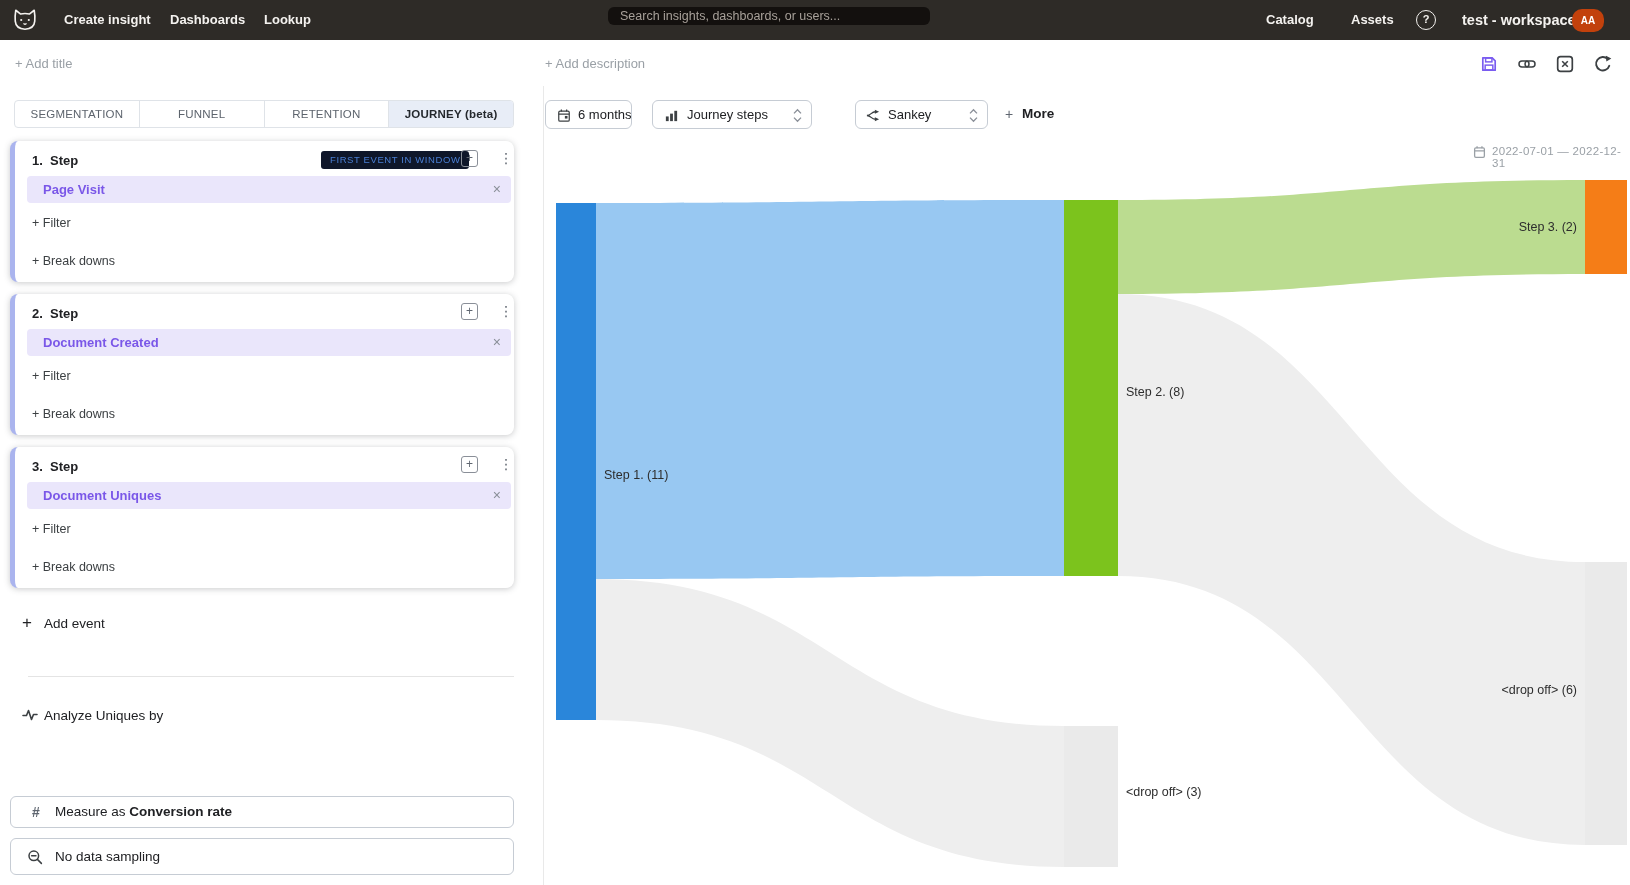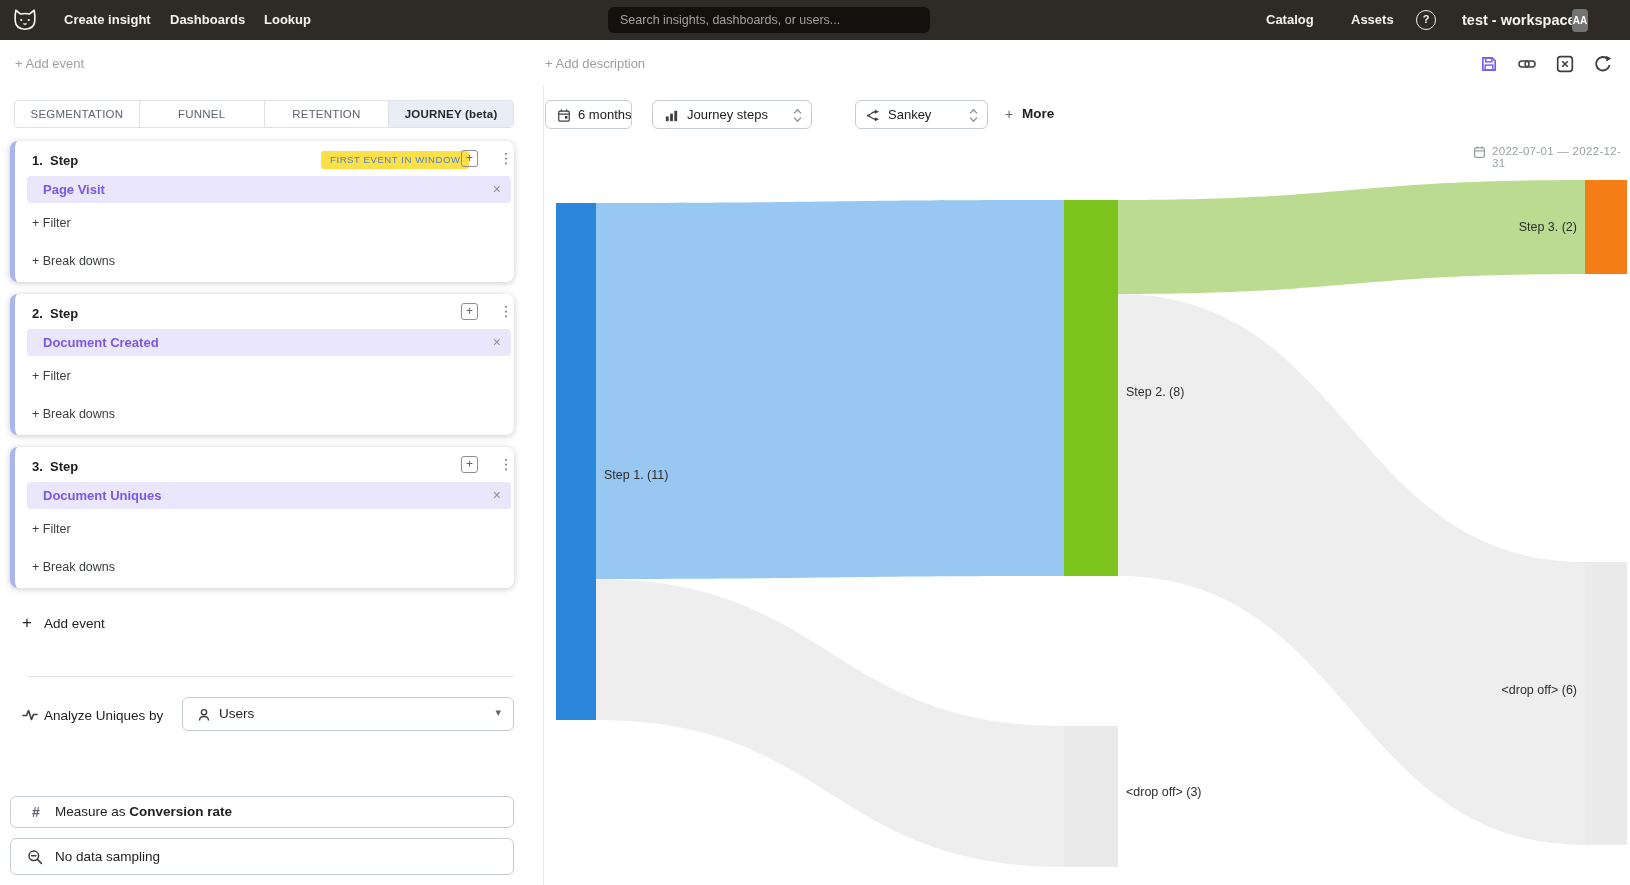--- a/index.html
+++ b/index.html
@@ -4,27 +4,27 @@
 <style>
   * { box-sizing: border-box; margin: 0; padding: 0; }
   html,body { width:1630px; height:885px; overflow:hidden; background:#fff;
               font-family:"Liberation Sans", sans-serif; }
   .abs { position:absolute; }
   #app { position:relative; width:1630px; height:885px; background:#fff; }
 
   
   #navbar { position:absolute; left:0; top:0; width:1630px; height:40px; background:#2e2b27; }
   .nav-link { position:absolute; top:0; line-height:40px; color:#f4f2ef; font-size:13px; font-weight:700; cursor:pointer; }
-  #search-input { position:absolute; left:608px; top:7px; width:322px; height:26px; background:#13100e;
+  #search-input { position:absolute; left:608px; top:7px; width:322px; height:18px; background:#13100e;
                   border:none; border-radius:6px; color:#d8d4cf; font-size:12.5px; padding:0 12px;
                   font-family:"Liberation Sans",sans-serif; outline:none; }
   #search-input::placeholder { color:#a7a099; }
   #help-badge { position:absolute; left:1416px; top:10px; width:20px; height:20px; border:1.6px solid #f4f2ef;
                 border-radius:50%; color:#f4f2ef; font-size:11px; font-weight:700; text-align:center; line-height:17px; cursor:pointer; }
-  #avatar { position:absolute; left:1572px; top:9px; width:16px; height:23px; border-radius:4px; background:#737373;
+  #avatar { position:absolute; left:1572px; top:9px; width:32px; height:23px; border-radius:10px; background:#c2410c;
             color:#fff; font-size:10px; font-weight:700; text-align:center; line-height:23px; cursor:pointer; }
 
   
   .ghost-text { color:#9aa0a6; font-size:13px; cursor:text; }
   .tool-icon { position:absolute; top:55px; width:18px; height:18px; cursor:pointer; }
 
   #v-divider { position:absolute; left:543px; top:86px; width:1px; height:799px; background:#e9e9e9; }
 
   
   #tabs { position:absolute; left:14px; top:100px; width:500px; height:28px; display:flex;
@@ -32,21 +32,21 @@
   .tab { flex:1; text-align:center; line-height:26px; font-size:11.5px; letter-spacing:.2px;
          color:#5d646d; cursor:pointer; }
   .tab + .tab { border-left:1px solid #dfe3e8; }
   .tab.active { background:#e8edf7; color:#24282d; font-weight:700; }
 
   
   .card { position:absolute; left:10px; width:504px; height:141px; background:#fff; border-radius:8px;
           border-left:5px solid #aab4ee; box-shadow:0 1px 6px rgba(60,64,67,.28); }
   .step-num   { position:absolute; left:17px; top:12px; font-size:13px; font-weight:700; color:#202124; }
   .step-title { position:absolute; left:35px; top:12px; font-size:13px; font-weight:700; color:#202124; }
-  .badge { position:absolute; left:306px; top:10px; height:18px; padding:0 9px; background:#fde047; color:#4a7fd4;
+  .badge { position:absolute; left:306px; top:10px; height:18px; padding:0 9px; background:#0f172a; color:#4a7fd4;
            font-size:9.5px; font-weight:500; letter-spacing:.6px; line-height:18px; border-radius:3px; }
   .plus-square { position:absolute; left:446px; top:9px; width:17px; height:17px; border:1px solid #8a8f98;
                  border-radius:3px; color:#5f6670; font-size:12px; line-height:15px; text-align:center; cursor:pointer; }
   .kebab { position:absolute; left:484px; top:9px; color:#5f6670; font-size:14px; cursor:pointer; }
   .event-pill { position:absolute; left:12px; top:35px; width:484px; height:27px; background:#eae6fb;
                 border-radius:4px; cursor:pointer; }
   .event-pill .ev-label { position:absolute; left:16px; top:6px; font-size:13px; font-weight:700; color:#7a57e8; }
   .event-pill .ev-close { position:absolute; right:10px; top:5px; color:#8a8f98; font-size:14px; cursor:pointer; }
   .link-row { position:absolute; left:17px; font-size:12.5px; color:#3c4043; cursor:pointer; }
 
@@ -81,21 +81,21 @@
     <span class="nav-link" style="left:170px">Dashboards</span>
     <span class="nav-link" style="left:264px">Lookup</span>
     <input id="search-input" type="text" placeholder="Search insights, dashboards, or users..." style="">
     <span class="nav-link" style="left:1266px">Catalog</span>
     <span class="nav-link" style="left:1351px">Assets</span>
     <div id="help-badge">?</div>
     <span class="nav-link" style="left:1462px;font-size:14.5px">test - workspace</span>
     <div id="avatar">AA</div>
   </div>
 
-  <span class="abs ghost-text" style="left:15px;top:56px">+ Add event</span>
+  <span class="abs ghost-text" style="left:15px;top:56px">+ Add title</span>
   <span class="abs ghost-text" style="left:545px;top:56px">+ Add description</span>
 
   <svg class="tool-icon" style="left:1480px" viewBox="0 0 16 16">
     <path d="M2.5 2.5 H10.8 L13.5 5.2 V13.5 H2.5 Z" fill="none" stroke="#7a5cf0" stroke-width="1.5" stroke-linejoin="round"></path>
     <rect x="5" y="2.7" width="5.6" height="3.4" fill="none" stroke="#7a5cf0" stroke-width="1.3"></rect>
     <rect x="4.6" y="9" width="6.8" height="4.3" fill="none" stroke="#7a5cf0" stroke-width="1.3"></rect>
   </svg>
   <svg class="tool-icon" style="left:1518px" viewBox="0 0 18 18">
     <rect x="1" y="6" width="10" height="6" rx="3" fill="none" stroke="#3c4043" stroke-width="1.5"></rect>
     <rect x="7" y="6" width="10" height="6" rx="3" fill="none" stroke="#3c4043" stroke-width="1.5"></rect>
@@ -160,28 +160,20 @@
 
   <span class="abs" style="left:22px;top:613px;font-size:17px;color:#202124;cursor:pointer">+</span>
   <span class="abs" style="left:44px;top:616px;font-size:13.5px;color:#202124;cursor:pointer">Add event</span>
 
   <div class="abs" style="left:28px;top:676px;width:486px;height:1px;background:#e4e4e4"></div>
 
   <svg class="abs icon16" style="left:22px;top:707px" viewBox="0 0 16 16">
     <polyline points="1,8.5 4.5,8.5 6.5,3.5 9.5,12.5 11.5,7.5 15,7.5" fill="none" stroke="#3c4043" stroke-width="1.6" stroke-linecap="round" stroke-linejoin="round"></polyline>
   </svg>
   <span class="abs" style="left:44px;top:708px;font-size:13.5px;color:#202124">Analyze Uniques by</span>
-  <div class="select-box" style="left:182px;top:697px;width:332px;height:34px">
-    <svg class="abs icon16" style="left:13px;top:9px" viewBox="0 0 16 16">
-      <circle cx="8" cy="5.2" r="2.6" fill="none" stroke="#3c4043" stroke-width="1.4"></circle>
-      <path d="M3.5 13.5 Q3.5 9.5 8 9.5 Q12.5 9.5 12.5 13.5" fill="none" stroke="#3c4043" stroke-width="1.4"></path>
-    </svg>
-    <span class="abs" style="left:36px;top:8px;font-size:13.5px;color:#202124">Users</span>
-    <span class="abs" style="right:12px;top:8px;font-size:11px;color:#5f6670">▾</span>
-  </div>
 
 
   <div class="opt-box" style="top:796px;height:32px">
     <span class="abs" style="left:21px;top:7px;font-size:14px;font-weight:700;color:#5f6670">#</span>
     <span class="opt-text" style="top:7px">
       <span>Measure as</span>
       <span style="font-weight:700">Conversion rate</span>
     </span>
   </div>
 

